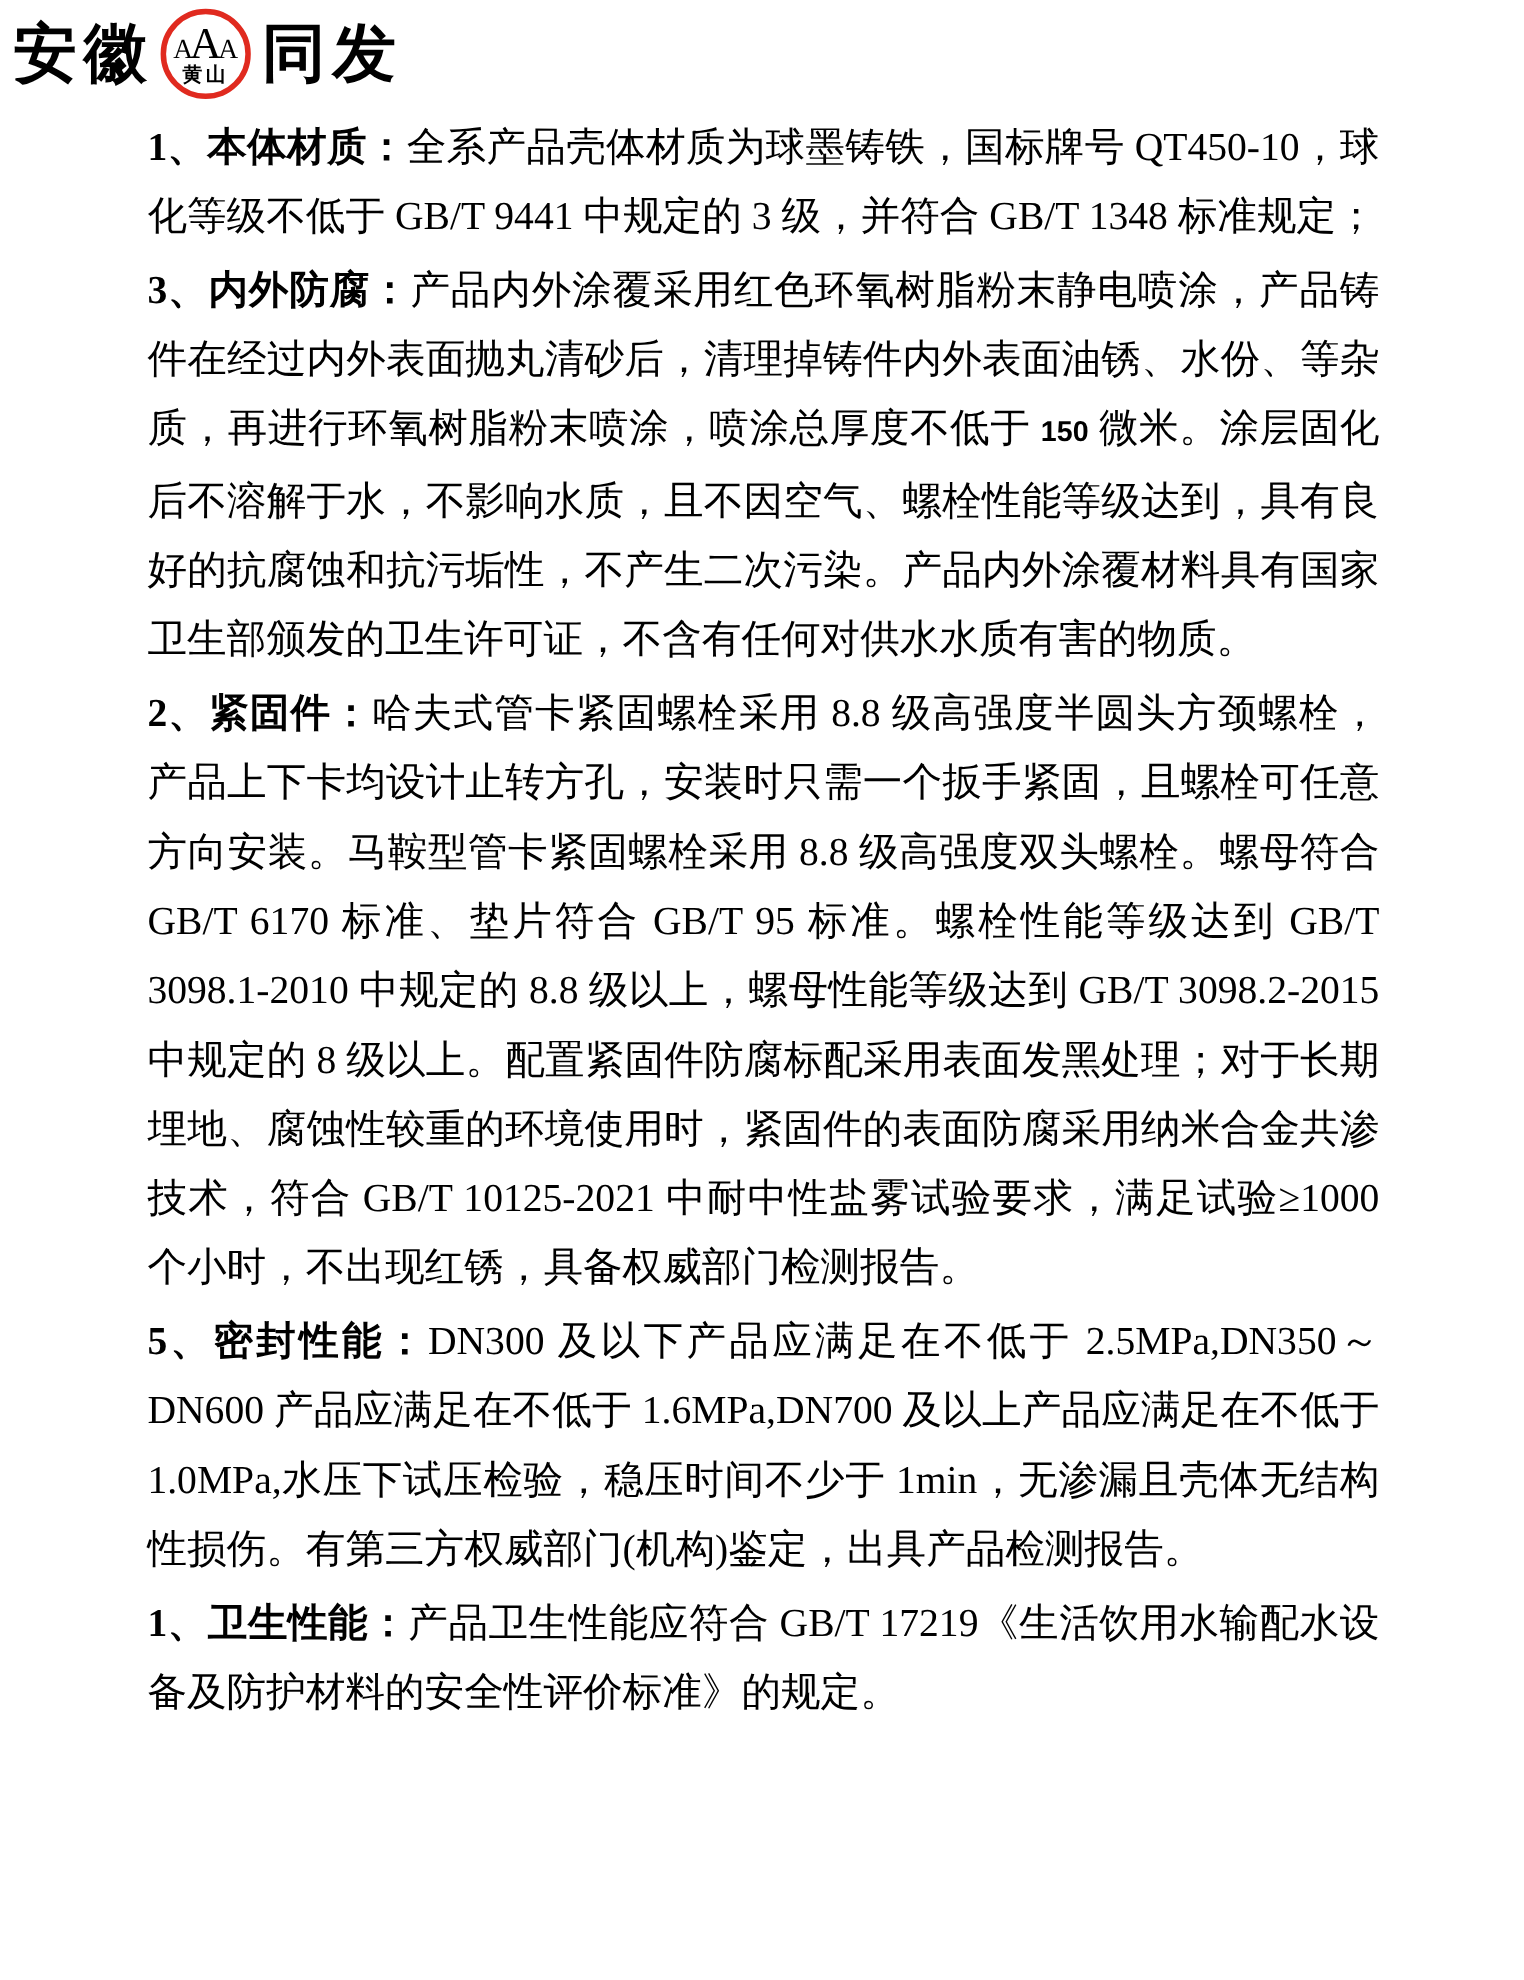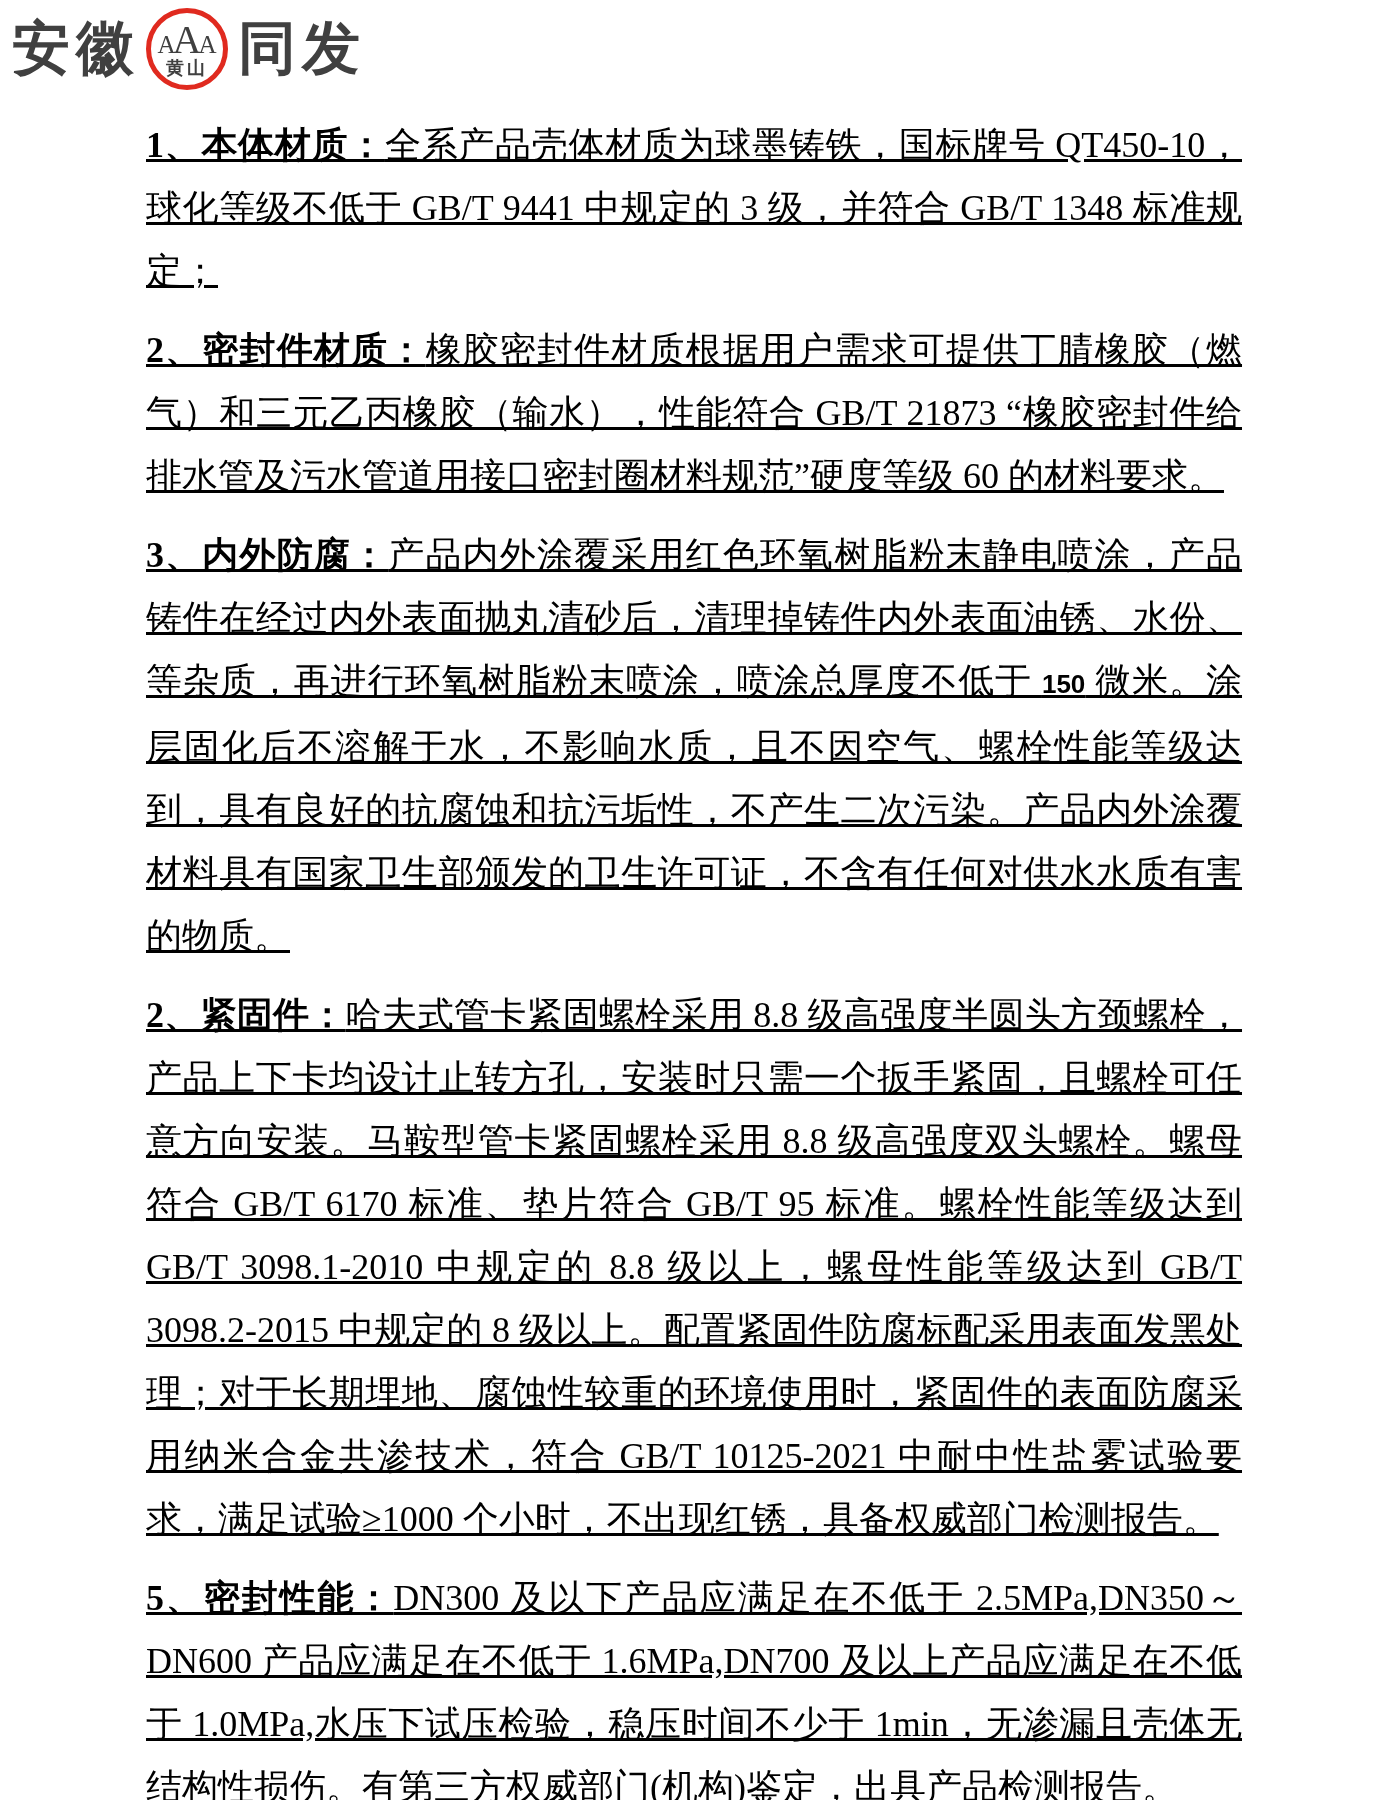--- a/index.html
+++ b/index.html
@@ -15,21 +15,21 @@
     color: #000000;
   }
 
   
   .logo {
     position: absolute;
     left: 12px;
     top: 8px;
     display: flex;
     align-items: center;
-    color: #404040;
+    color: #000000;
   }
   .logo-char {
     font-size: 58px;
     font-weight: bold;
     line-height: 1.1;
     letter-spacing: 6px;
     font-family: "Liberation Serif", "DejaVu Serif", serif;
   }
   .seal {
     width: 72px;
@@ -63,21 +63,21 @@
   .doc {
     position: absolute;
     left: 130px;
     top: 98px;
     width: 1128px;
     font-size: 36px;
     line-height: 63px;
     text-align: justify;
     text-justify: inter-ideograph;
   }
-  .para { margin: 16px; text-decoration: underline; }
+  .para { margin: 4px; }
   .plabel { font-weight: bold; }
   .num-bold {
     font-family: "Liberation Sans", "DejaVu Sans", sans-serif;
     font-weight: bold;
     font-size: 26px;
   }
 </style>
 </head>
 <body>
 
@@ -89,18 +89,17 @@
       <span class="seal-a-big">A</span>
       <span class="seal-a-small">A</span>
     </span>
     <span class="seal-sub">黄山</span>
   </span>
   <span class="logo-char">同发</span>
 </div>
 
 <div class="doc">
     <p class="para"><span class="plabel">1、本体材质：</span><span>全系产品壳体材质为球墨铸铁，国标牌号 QT450-10，球化等级不低于 GB/T 9441 中规定的 3 级，并符合 GB/T 1348 标准规定；</span></p>
-    <p class="para"><span class="plabel">2、密封件材质：</span><span>橡胶密封件材质根据用户需求可提供丁腈橡胶（燃气）和三元乙丙橡胶（输水），性能符合 GB/T 21873 “橡胶密封件给排水管及污水管道用接口密封圈材料规范”硬度等级 60 的材料要求。</span></p>
     <p class="para"><span class="plabel">3、内外防腐：</span><span>产品内外涂覆采用红色环氧树脂粉末静电喷涂，产品铸件在经过内外表面抛丸清砂后，清理掉铸件内外表面油锈、水份、等杂质，再进行环氧树脂粉末喷涂，喷涂总厚度不低于 </span><span class="num-bold">150</span><span> 微米。涂层固化后不溶解于水，不影响水质，且不因空气、螺栓性能等级达到，具有良好的抗腐蚀和抗污垢性，不产生二次污染。产品内外涂覆材料具有国家卫生部颁发的卫生许可证，不含有任何对供水水质有害的物质。</span></p>
     <p class="para"><span class="plabel">2、紧固件：</span><span>哈夫式管卡紧固螺栓采用 8.8 级高强度半圆头方颈螺栓，产品上下卡均设计止转方孔，安装时只需一个扳手紧固，且螺栓可任意方向安装。马鞍型管卡紧固螺栓采用 8.8 级高强度双头螺栓。螺母符合 GB/T 6170 标准、垫片符合 GB/T 95 标准。螺栓性能等级达到 GB/T 3098.1-2010 中规定的 8.8 级以上，螺母性能等级达到 GB/T 3098.2-2015 中规定的 8 级以上。配置紧固件防腐标配采用表面发黑处理；对于长期埋地、腐蚀性较重的环境使用时，紧固件的表面防腐采用纳米合金共渗技术，符合 GB/T 10125-2021 中耐中性盐雾试验要求，满足试验≥1000 个小时，不出现红锈，具备权威部门检测报告。</span></p>
     <p class="para"><span class="plabel">5、密封性能：</span><span>DN300 及以下产品应满足在不低于 2.5MPa,DN350～DN600 产品应满足在不低于 1.6MPa,DN700 及以上产品应满足在不低于 1.0MPa,水压下试压检验，稳压时间不少于 1min，无渗漏且壳体无结构性损伤。有第三方权威部门(机构)鉴定，出具产品检测报告。</span></p>
     <p class="para"><span class="plabel">1、卫生性能：</span><span>产品卫生性能应符合 GB/T 17219《生活饮用水输配水设备及防护材料的安全性评价标准》的规定。</span></p>
   </div>
 
 </body></html>

